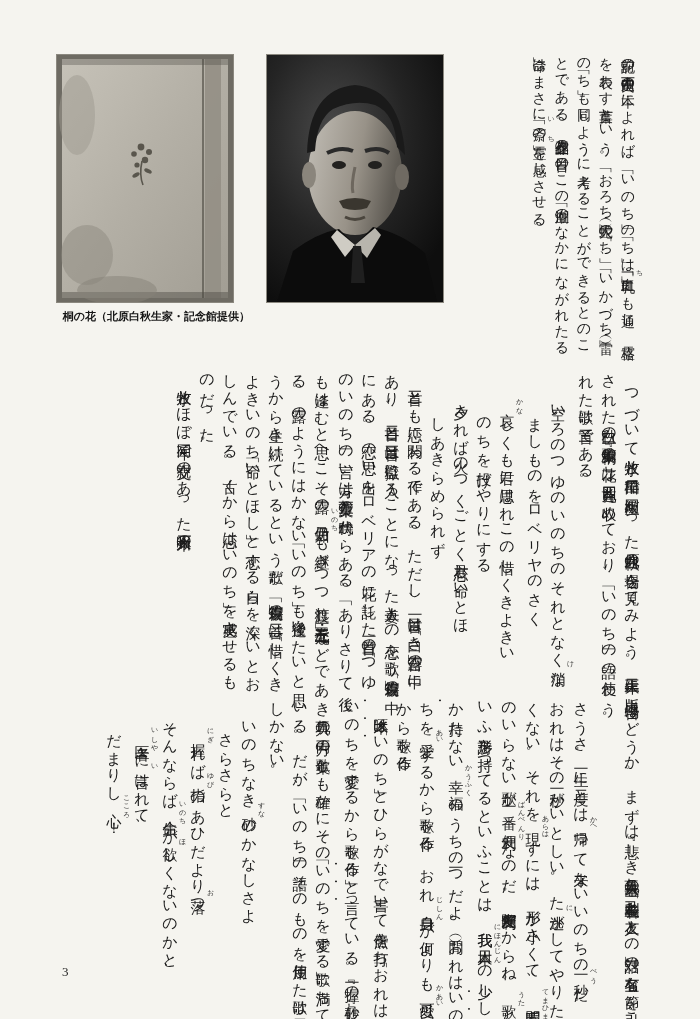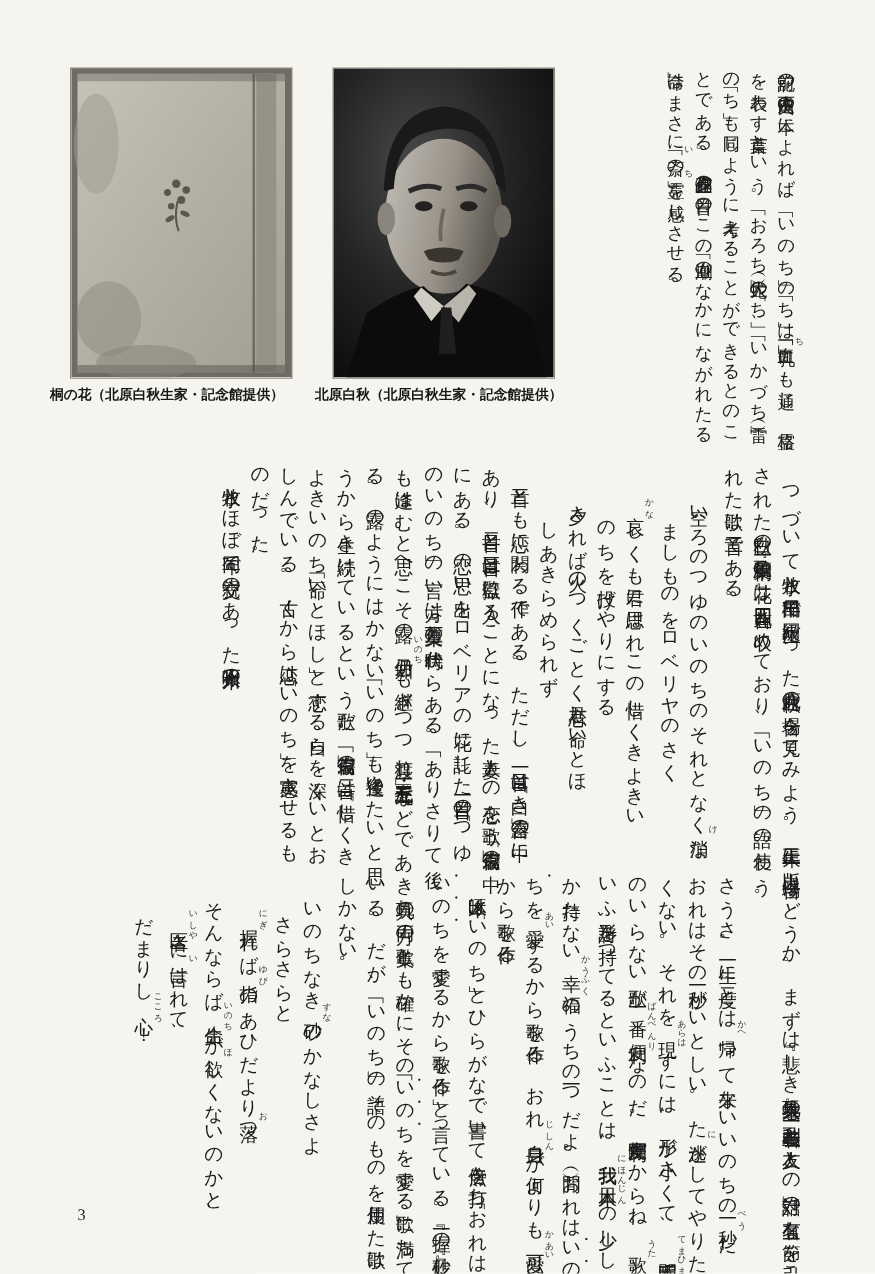--- a/index.html
+++ b/index.html
@@ -11,21 +11,21 @@
   }
   figure { margin:0; }
   .photo { position:absolute; width:176px; height:247px; box-shadow:0 0 0 1px #8b887f; }
   .photo svg { display:block; width:100%; height:100%; }
   .photo-left  { left:57px; top:55px; }
   .photo-right { left:267px; top:55px; }
   .caption {
     position:absolute; top:308px; height:16px;
     font-family:"Liberation Sans","DejaVu Sans",sans-serif;
     font-weight:bold; font-size:11px; line-height:16px;
-    text-align:left; color:#161616; white-space:nowrap;
+    text-align:right; color:#161616; white-space:nowrap;
   }
   .caption-left  { left:40px;  width:210px; }
   .caption-right { left:252px; width:210px; }
 
   .vblock {
     position:absolute;
     writing-mode:vertical-rl; -webkit-writing-mode:vertical-rl;
     font-size:15px; line-height:23px; letter-spacing:0.5px;
     text-align:start; color:#1b1b1b;
   }
@@ -116,21 +116,20 @@
       <path d="M72,146 q16,-6 32,0 l-4,7 q-12,4 -24,0 Z" fill="#3a362f"></path>
       <path d="M78,162 q10,5 20,0" stroke="#4a453d" stroke-width="3" fill="none"></path>
       <path d="M10,247 L26,196 Q50,178 72,174 L88,190 L106,172 Q134,178 158,198 L170,247 Z" fill="#0c0c0c"></path>
       <path d="M70,175 L88,190 L78,202 L64,182 Z" fill="#cfccc4"></path>
       <path d="M108,173 L88,190 L100,203 L114,180 Z" fill="#b8b5ad"></path>
       <path d="M86,191 L94,191 L98,228 L84,228 Z" fill="#1f1f1f"></path>
     </svg>
   </figure>
 
   <div class="caption caption-left">桐の花（北原白秋生家・記念館提供）</div>
-  <div class="caption caption-right">北原白秋（北原白秋生家・記念館提供）</div>
 
   <div class="vblock top-block">
       <p class="noindent">前記の中西進氏の本によれば、「いのち」の「ち」は「血」「<ruby>乳<rt>ち</rt></ruby>」にも通じ、霊格を表わす言葉という。「おろち（大蛇）」の「ち」、「いかづち（雷）」の「ち」も同じように考えることができるとのことである。夕暮作品の一首目のこの「血潮のなかにながれたる命」はまさに「<ruby>斎<rt>い</rt></ruby>の<ruby>霊<rt>ち</rt></ruby>」を感じさせる。</p>
     </div>
   <div class="vblock middle-block">
       <p class="indent">つづいて牧水と早稲田で同級生だった北原白秋の場合を見てみよう。大正二年に出版された白秋の第一歌集『桐の花』は四四九首を収めており、「いのち」の語の使われた歌は三首である。</p>
       <p class="poem1">空いろのつゆのいのちのそれとなく<ruby>消<rt>け</rt></ruby>な</p>
       <p class="poem2">ましものをロベリヤのさく</p>
       <p class="poem1"><ruby>哀<rt>かな</rt></ruby>しくも君に思はれこの惜しくきよきい</p>
       <p class="poem2">のちを投げやりにする</p>

